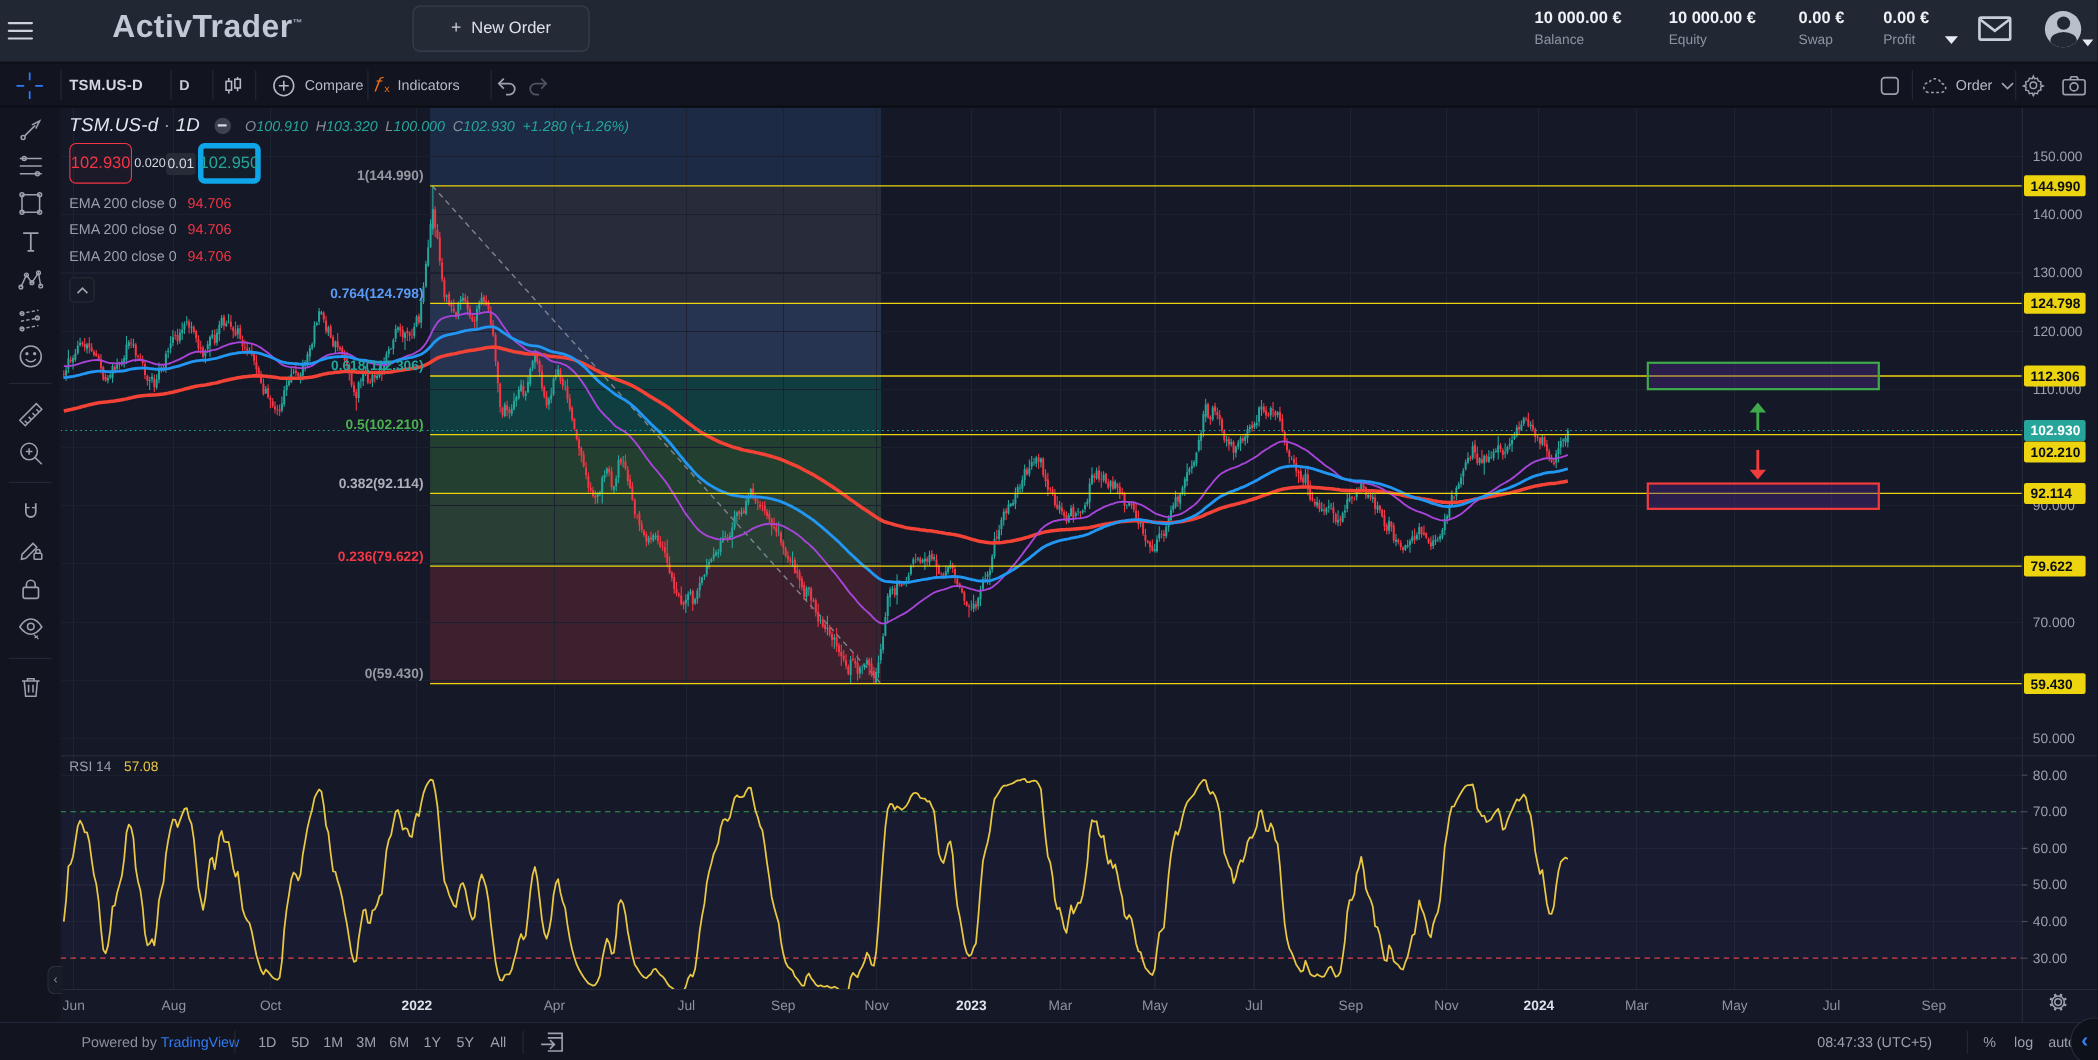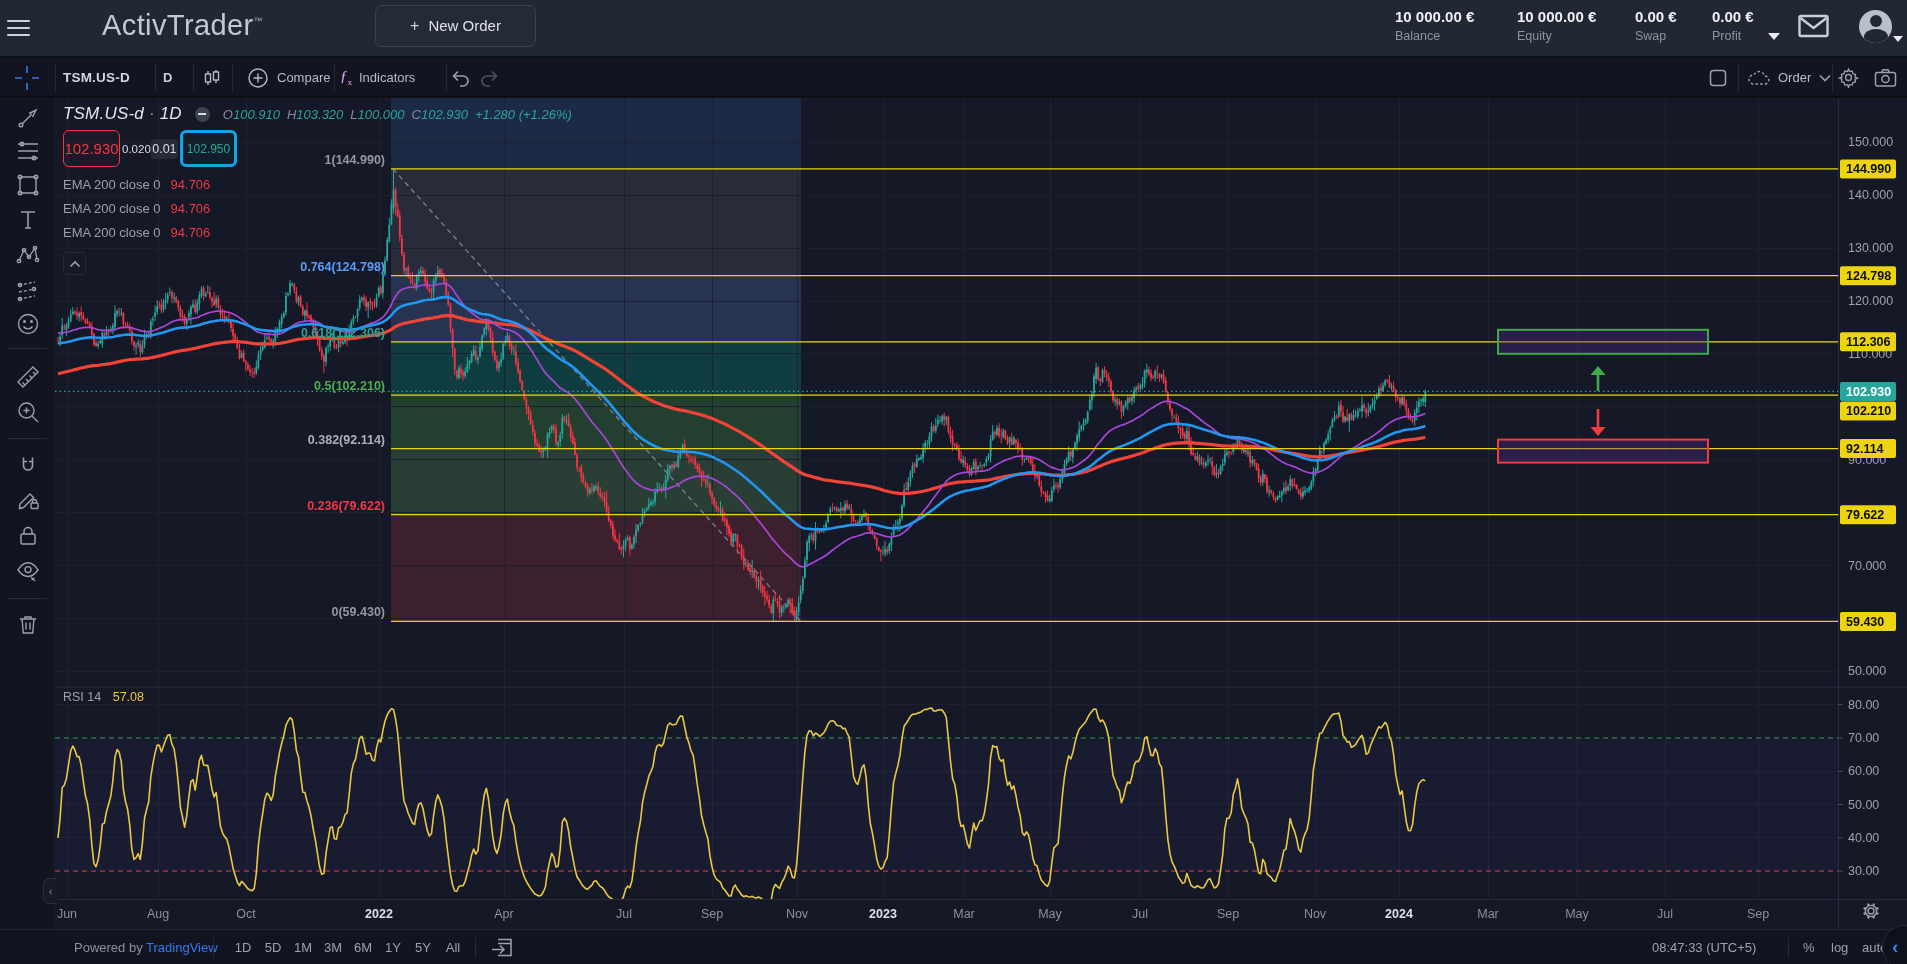--- a/index.html
+++ b/index.html
@@ -6,21 +6,21 @@
   html,body { width:1907px; height:964px; overflow:hidden; background:#0d1017;
     font-family:"Liberation Sans","DejaVu Sans",sans-serif; }
   #root { position:relative; width:1907px; height:964px; }
 
   
   #topbar { position:absolute; left:0; top:0; width:1907px; height:57px; background:#222734;
     border-bottom:1px solid #0c0e15; z-index:5; }
   #hamburger { position:absolute; left:7px; top:15px; width:36px; height:28px; cursor:pointer; }
   #hamburger span { display:block; height:2.5px; width:23px; margin:4.5px 0; background:#cdd2dc; border-radius:1px; }
   #logo { position:absolute; left:102px; top:9px; font-size:29px; letter-spacing:.4px;
-    color:#c2c9d6; font-weight:400; }
+    color:#c2c9d6; font-weight:700; }
   #logo sup { font-size:9px; color:#aab2c0; vertical-align:super; }
   #new-order { position:absolute; left:375px; top:5px; width:161px; height:42px;
     border:1px solid #3b4150; border-radius:7px; background:rgba(255,255,255,0.015);
     color:#dde2ea; font-size:15px; text-align:center; line-height:40px; cursor:pointer; }
   #new-order .plus { margin-right:9px; font-size:16px; color:#c9cfda; }
   .acct { position:absolute; top:8px; }
   .acct .v { font-size:15px; font-weight:700; color:#eef1f6; }
   .acct .l { font-size:12.5px; color:#8d94a2; margin-top:4px; }
   #acct-caret { position:absolute; left:1768px; top:33px; width:0; height:0;
     border-left:6px solid transparent; border-right:6px solid transparent; border-top:7px solid #e8ebf2; cursor:pointer; }
@@ -36,21 +36,21 @@
   #ctoolbar { position:absolute; left:0; top:58px; width:1907px; height:39px; background:#121520;
     border-bottom:1px solid #0b0d13; z-index:5; }
   .tsep { position:absolute; top:6px; height:27px; width:1px; background:#242a38; }
   .titem { position:absolute; top:0; height:39px; display:flex; align-items:center; color:#b6bbc7;
     font-size:13px; cursor:pointer; }
   #tb-symbol { left:63px; font-weight:700; color:#d2d6e0; font-size:13.5px; letter-spacing:.2px; }
   #tb-interval { left:163px; color:#c6cbd6; font-weight:600; }
   #tb-compare { left:247px; }
   #tb-compare .cmp-icon { margin-right:8px; }
   #tb-indicators { left:340px; }
-  #tb-indicators .fx { font-size:15px; font-style:italic; font-family:Liberation Serif, serif; margin-right:7px; color:#f0abfc; }
+  #tb-indicators .fx { font-size:15px; font-style:italic; font-family:Liberation Mono, monospace; margin-right:7px; color:#f97316; }
   #tb-indicators .fx sub { font-size:9px; font-style:normal; }
   .arrow-btn { position:absolute; top:8px; width:24px; height:24px; cursor:pointer; }
 
   
   #sidebar { position:absolute; left:0; top:98px; width:55px; height:866px; background:#121520;
     border-right:1px solid #20253260; z-index:4; }
   .sitool { position:absolute; left:13px; width:30px; height:30px; display:flex; align-items:center;
     justify-content:center; cursor:pointer; }
   .ssep { position:absolute; left:8px; width:39px; height:1px; background:#242a38; }
   #side-collapse { position:absolute; left:43px; top:780px; width:14px; height:26px;
@@ -72,22 +72,22 @@
   #legend-ohlc .k { color:#878d99; margin-left:7px; }
   #legend-ohlc .k:first-child { margin-left:0; }
   #legend-ohlc .chg { margin-left:7px; }
   #quote-row { display:flex; margin-top:5px; height:37px; }
   #bid-box { width:57px; height:37px; border:1px solid #f23645; border-radius:6px; color:#f23645;
     font-size:15px; display:flex; align-items:center; justify-content:center; background:rgba(242,54,69,0.04); cursor:pointer; }
   #spread-col { width:56px; margin:0 2px; display:flex; flex-direction:row; align-items:center; }
   #spread-top { font-size:11.5px; color:#d6dae2; height:16px; line-height:16px; }
   #spread-box { width:52px; height:20px; background:#262b37; border-radius:3px; color:#d6dae2;
     font-size:12.5px; text-align:center; line-height:20px; }
-  #ask-box { width:57px; height:37px; border:3px solid #0ea5e9; border-radius:6px; color:#26a69a;
-    font-size:12px; display:flex; align-items:center; justify-content:center; background:rgba(38,166,154,0.04); cursor:pointer; }
+  #ask-box { width:57px; height:37px; border:5px solid #0ea5e9; border-radius:6px; color:#26a69a;
+    font-size:15px; display:flex; align-items:center; justify-content:center; background:rgba(38,166,154,0.04); cursor:pointer; }
   .ind-row { height:24px; display:flex; align-items:center; font-size:13px; }
   .ind-row .nm { color:#9aa0ac; cursor:pointer; }
   .ind-row .vl { margin-left:10px; font-weight:400; }
   #legend-collapse { margin-top:8px; width:23px; height:23px; border:1px solid #262c3a; background:#161a26;
     border-radius:4px; color:#9aa0ac; display:flex; align-items:center; justify-content:center; cursor:pointer; }
   #rsi-legend { position:absolute; left:63px; top:690px; z-index:3; font-size:12.5px; }
   #rsi-legend .nm { color:#9aa0ac; cursor:pointer; }
   #rsi-legend .vl { color:#e9c843; margin-left:8px; }
 
   

